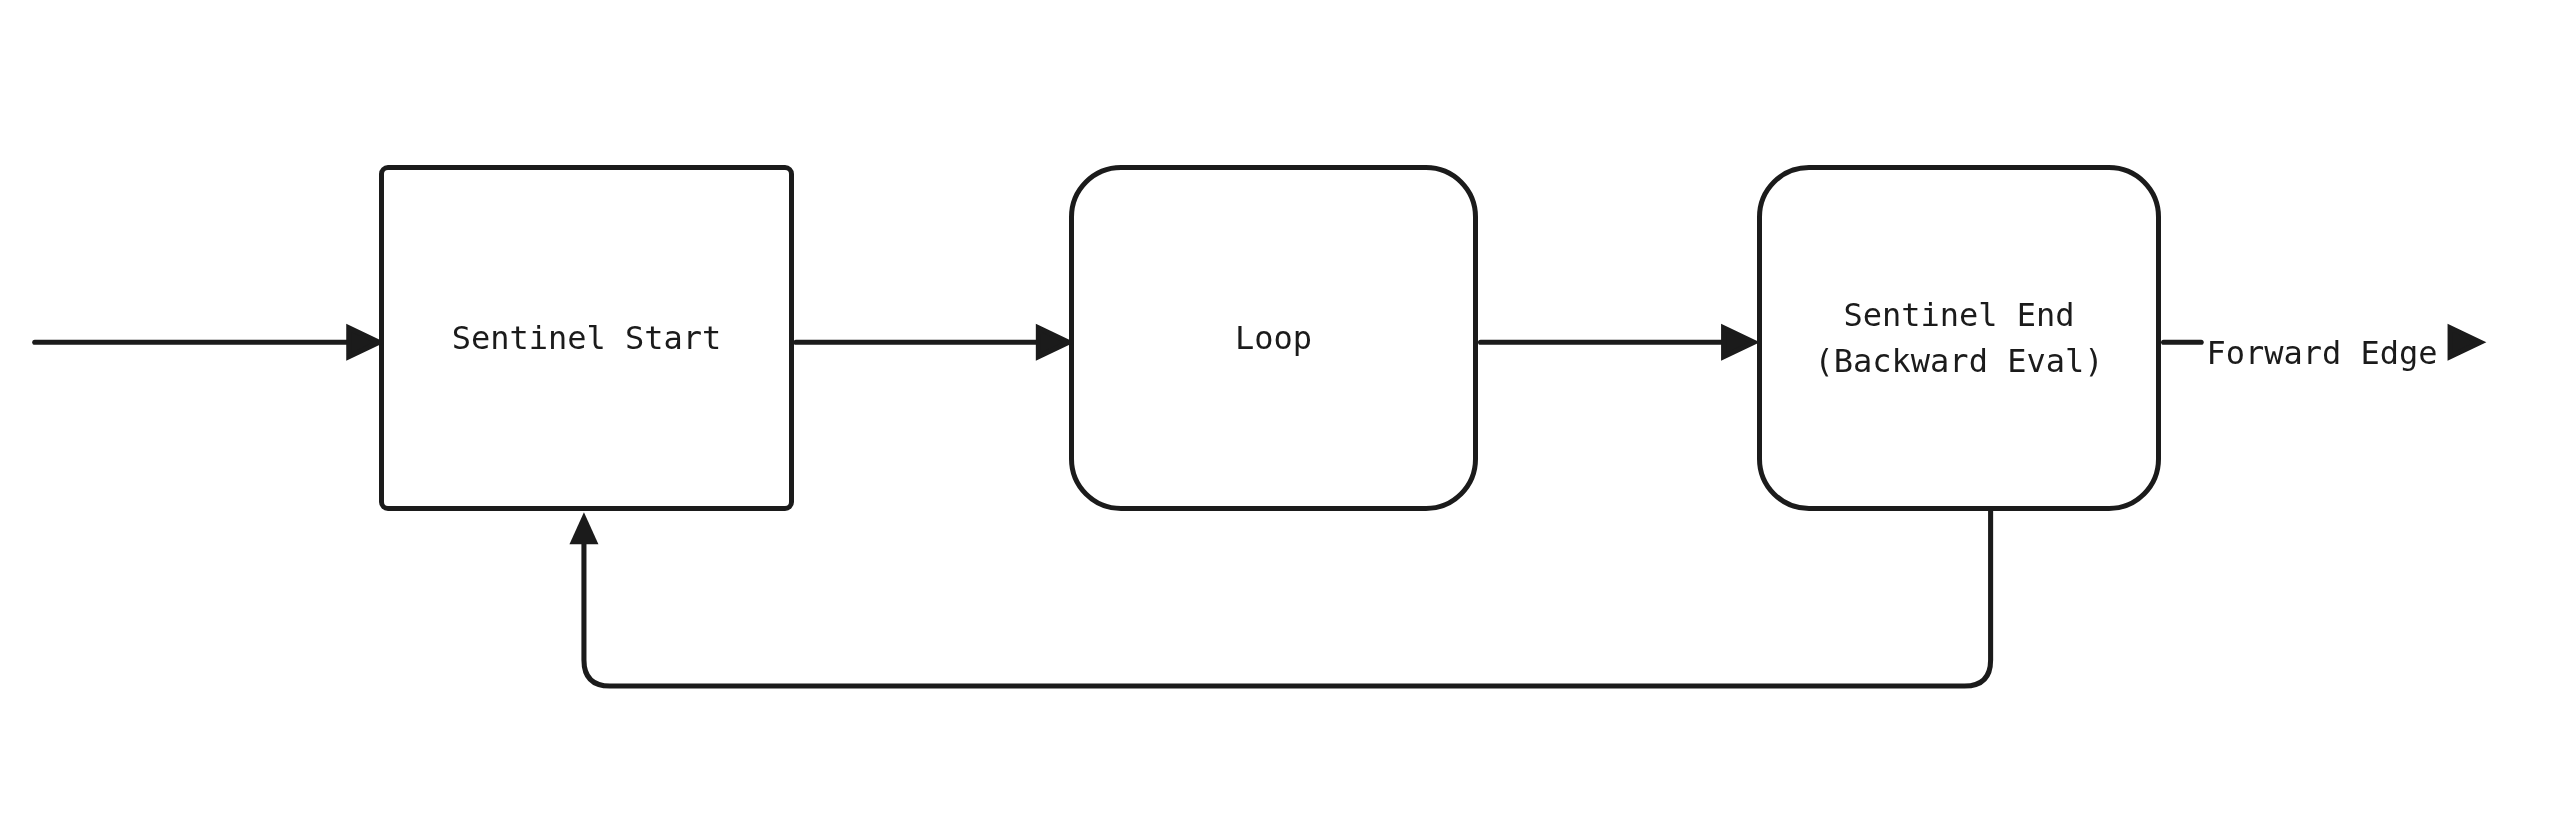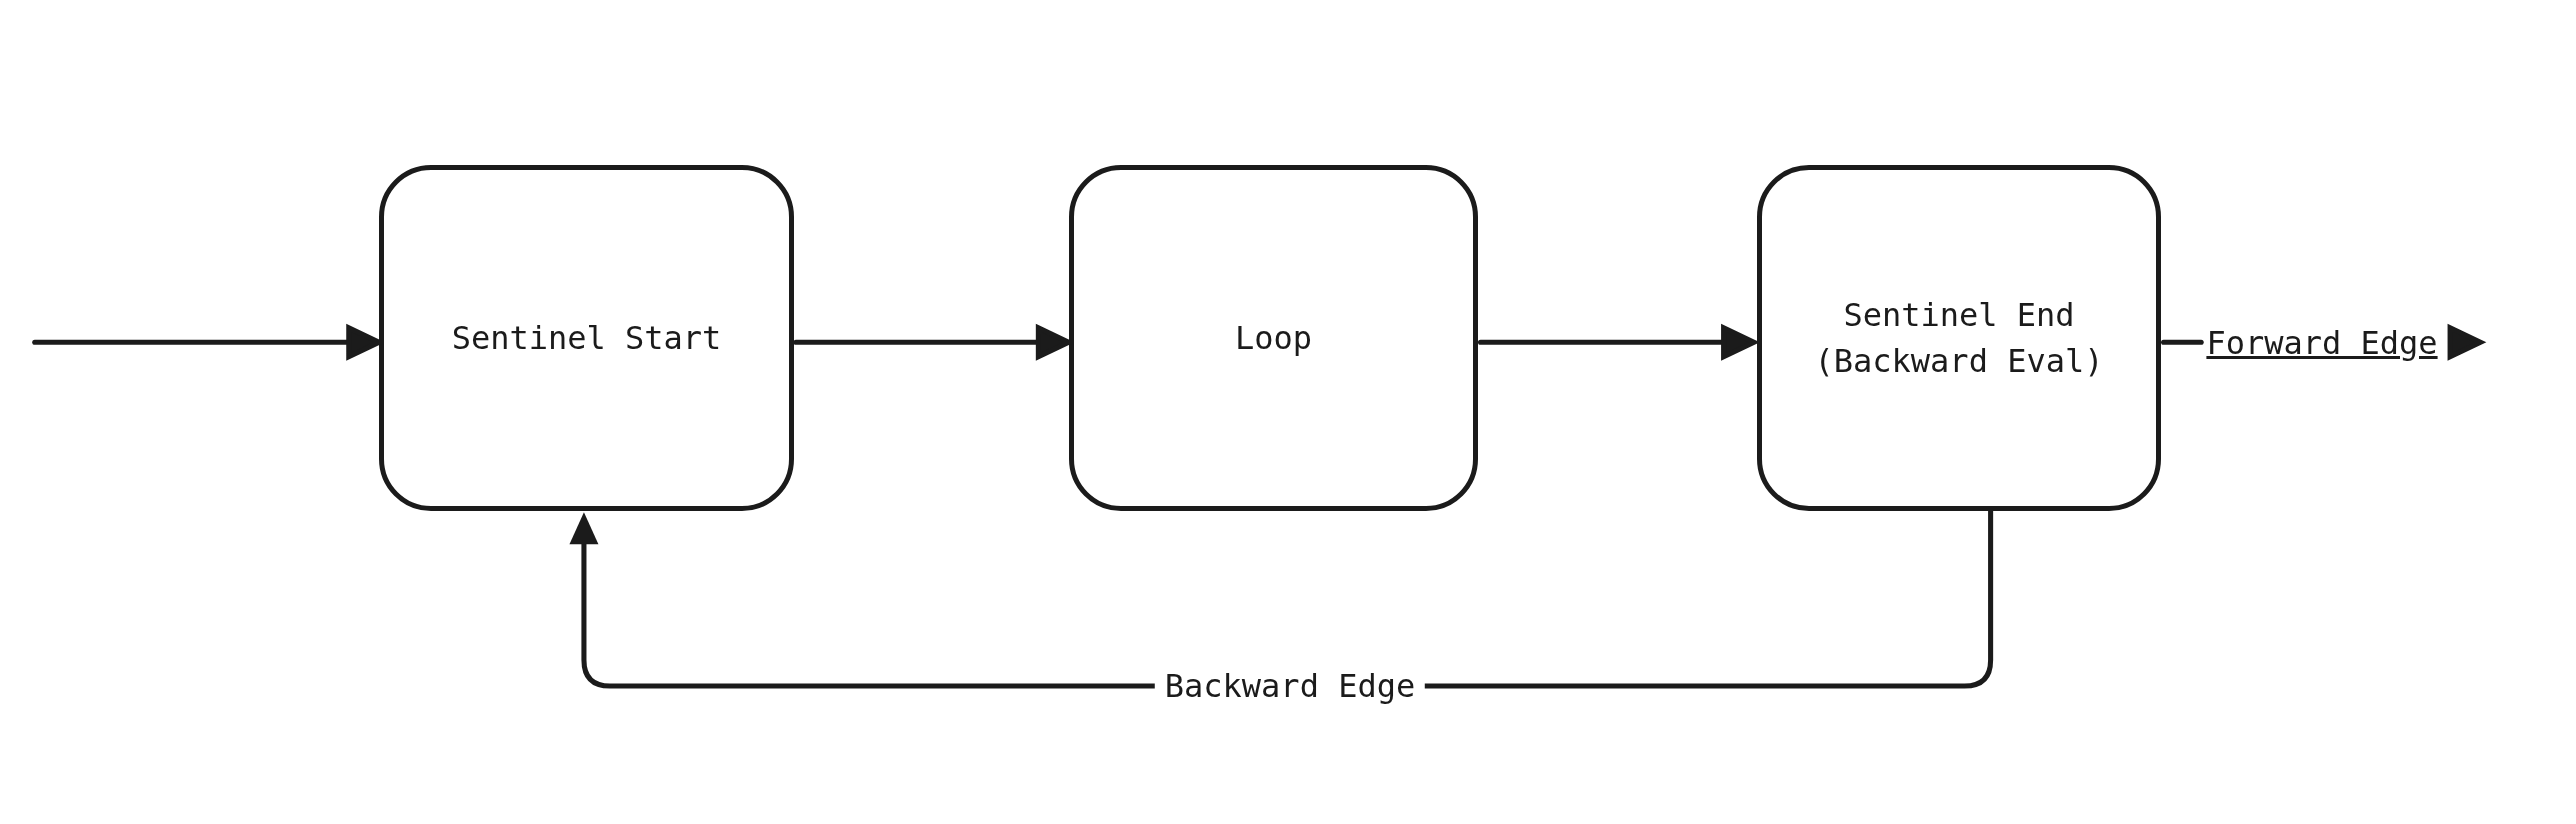--- a/index.html
+++ b/index.html
@@ -49,24 +49,24 @@
     line-height: 38px;
     color: #1b1b1b;
     white-space: nowrap;
     z-index: 3;
     transform: translate(-50%, -50%);
   }
   .edge-label.backward {
     background: #ffffff;
     padding: 0 10px;
   }
-  .node-1 { left: 379px;  top: 165px; width: 415px; height: 346px; }
+  .node-1 { left: 379px;  top: 165px; width: 415px; height: 346px; border-radius: 9px; }
   .node-2 { left: 1069px; top: 165px; width: 409px; height: 346px; }
   .node-3 { left: 1757px; top: 165px; width: 404px; height: 346px; }
-  .fwd-label { left: 2322px; top: 343px; text-decoration: underline; }
+  .fwd-label { left: 2322px; top: 353px; }
   .bwd-label { left: 1290px; top: 686px; }
 </style>
 </head>
 <body>
 
 <div class="canvas">
 
   <svg class="edges-layer" viewBox="0 0 3560 1140" xmlns="http://www.w3.org/2000/svg">
 
     <g stroke="#1b1b1b" stroke-width="7" fill="#1b1b1b" stroke-linecap="round">
@@ -103,16 +103,15 @@
     <span class="node-label">Loop</span>
   </div>
 
   <div class="node node-3">
     <span class="node-label">Sentinel End
 (Backward Eval)</span>
   </div>
 
   <div class="edge-label forward fwd-label">Forward Edge</div>
 
-  <div class="edge-label backward bwd-label">Backward Edge</div>
 
 </div>
 
 
 </body></html>

